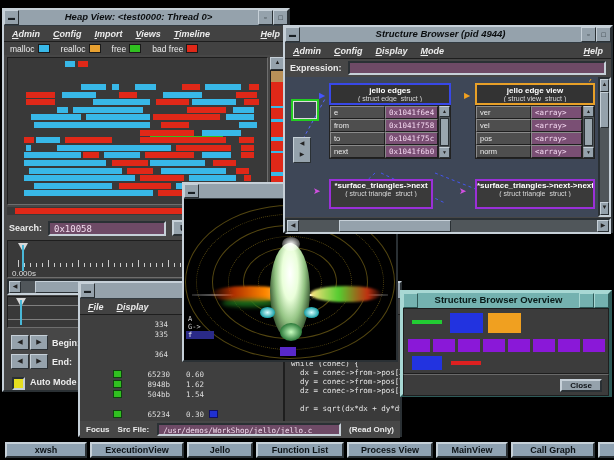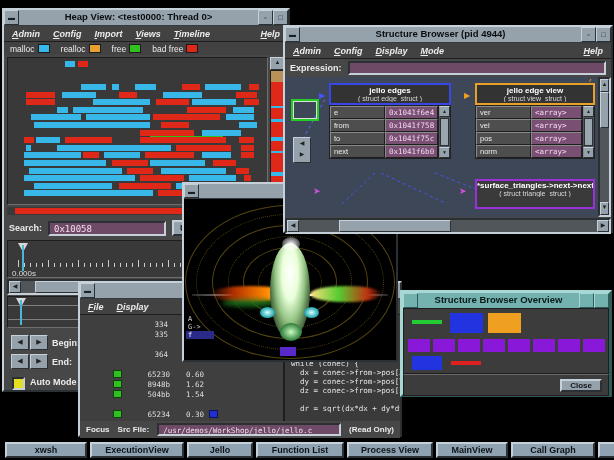--- a/index.html
+++ b/index.html
@@ -1,20 +1,20 @@
 <!DOCTYPE html>
 <html><head>
 <meta charset="utf-8">
 <style>
   html,body{margin:0;padding:0;}
   body{width:614px;height:460px;position:relative;overflow:hidden;background:#000;
        font-family:"Liberation Sans",sans-serif;}
   .win{position:absolute;background:#8d9aa4;border:2px solid;
        border-color:#c6d0d8 #2a3034 #2a3034 #c6d0d8;box-sizing:border-box;}
-  .tbar{height:15px;display:flex;align-items:stretch;background:#95a2ac;border-bottom:1px solid #343c42;}
+  .tbar{height:15px;display:flex;align-items:stretch;background:#95a2ac;border-bottom:1px solid #343c42;font-style:italic;}
   .tb-btn{width:15px;background:#95a2ac;border:1px solid;border-color:#c6d0d8 #2a3034 #2a3034 #c6d0d8;
           display:flex;align-items:center;justify-content:center;font-size:7px;color:#1a2024;box-sizing:border-box;}
   .tb-title{flex:1;text-align:center;font-weight:bold;font-size:9.5px;color:#0b0e10;line-height:13px;
             white-space:nowrap;overflow:hidden;}
   .mbar{display:flex;gap:13px;background:#424242;color:#ececec;font-size:9px;font-style:italic;
         font-weight:bold;padding:2px 8px;align-items:center;border-bottom:1px solid #1e1e1e;height:11px;}
   .menu-item{cursor:default;}
   .menu-item::first-letter{text-decoration:underline;}
   .menu-help{margin-left:auto;font-style:italic;font-weight:bold;}
   .menu-help::first-letter{text-decoration:underline;}
@@ -552,20 +552,24 @@
               </div>
             </div>
           <div class="tvs">
             <div class="tvs-a">▲</div>
             <div class="tvs-t"></div>
             <div class="tvs-a">▼</div>
           </div>
         </div>
       </div>
 
+      <div class="tri-node" style="left:44px;top:102px;width:104px;height:30px">
+        <div class="nh-1">*surface_triangles-&gt;next</div>
+        <div class="nh-2">( struct triangle_struct )</div>
+      </div>
       <div class="tri-node" style="left:190px;top:102px;width:120px;height:30px">
         <div class="nh-1">*surface_triangles-&gt;next-&gt;next</div>
         <div class="nh-2">( struct triangle_struct )</div>
       </div>
     </div>
     <div class="vscroll">
       <div class="mini-arrow">▲</div>
       <div class="vs-thumb"></div>
       <div style="flex:1"></div>
       <div class="mini-arrow">▼</div>

